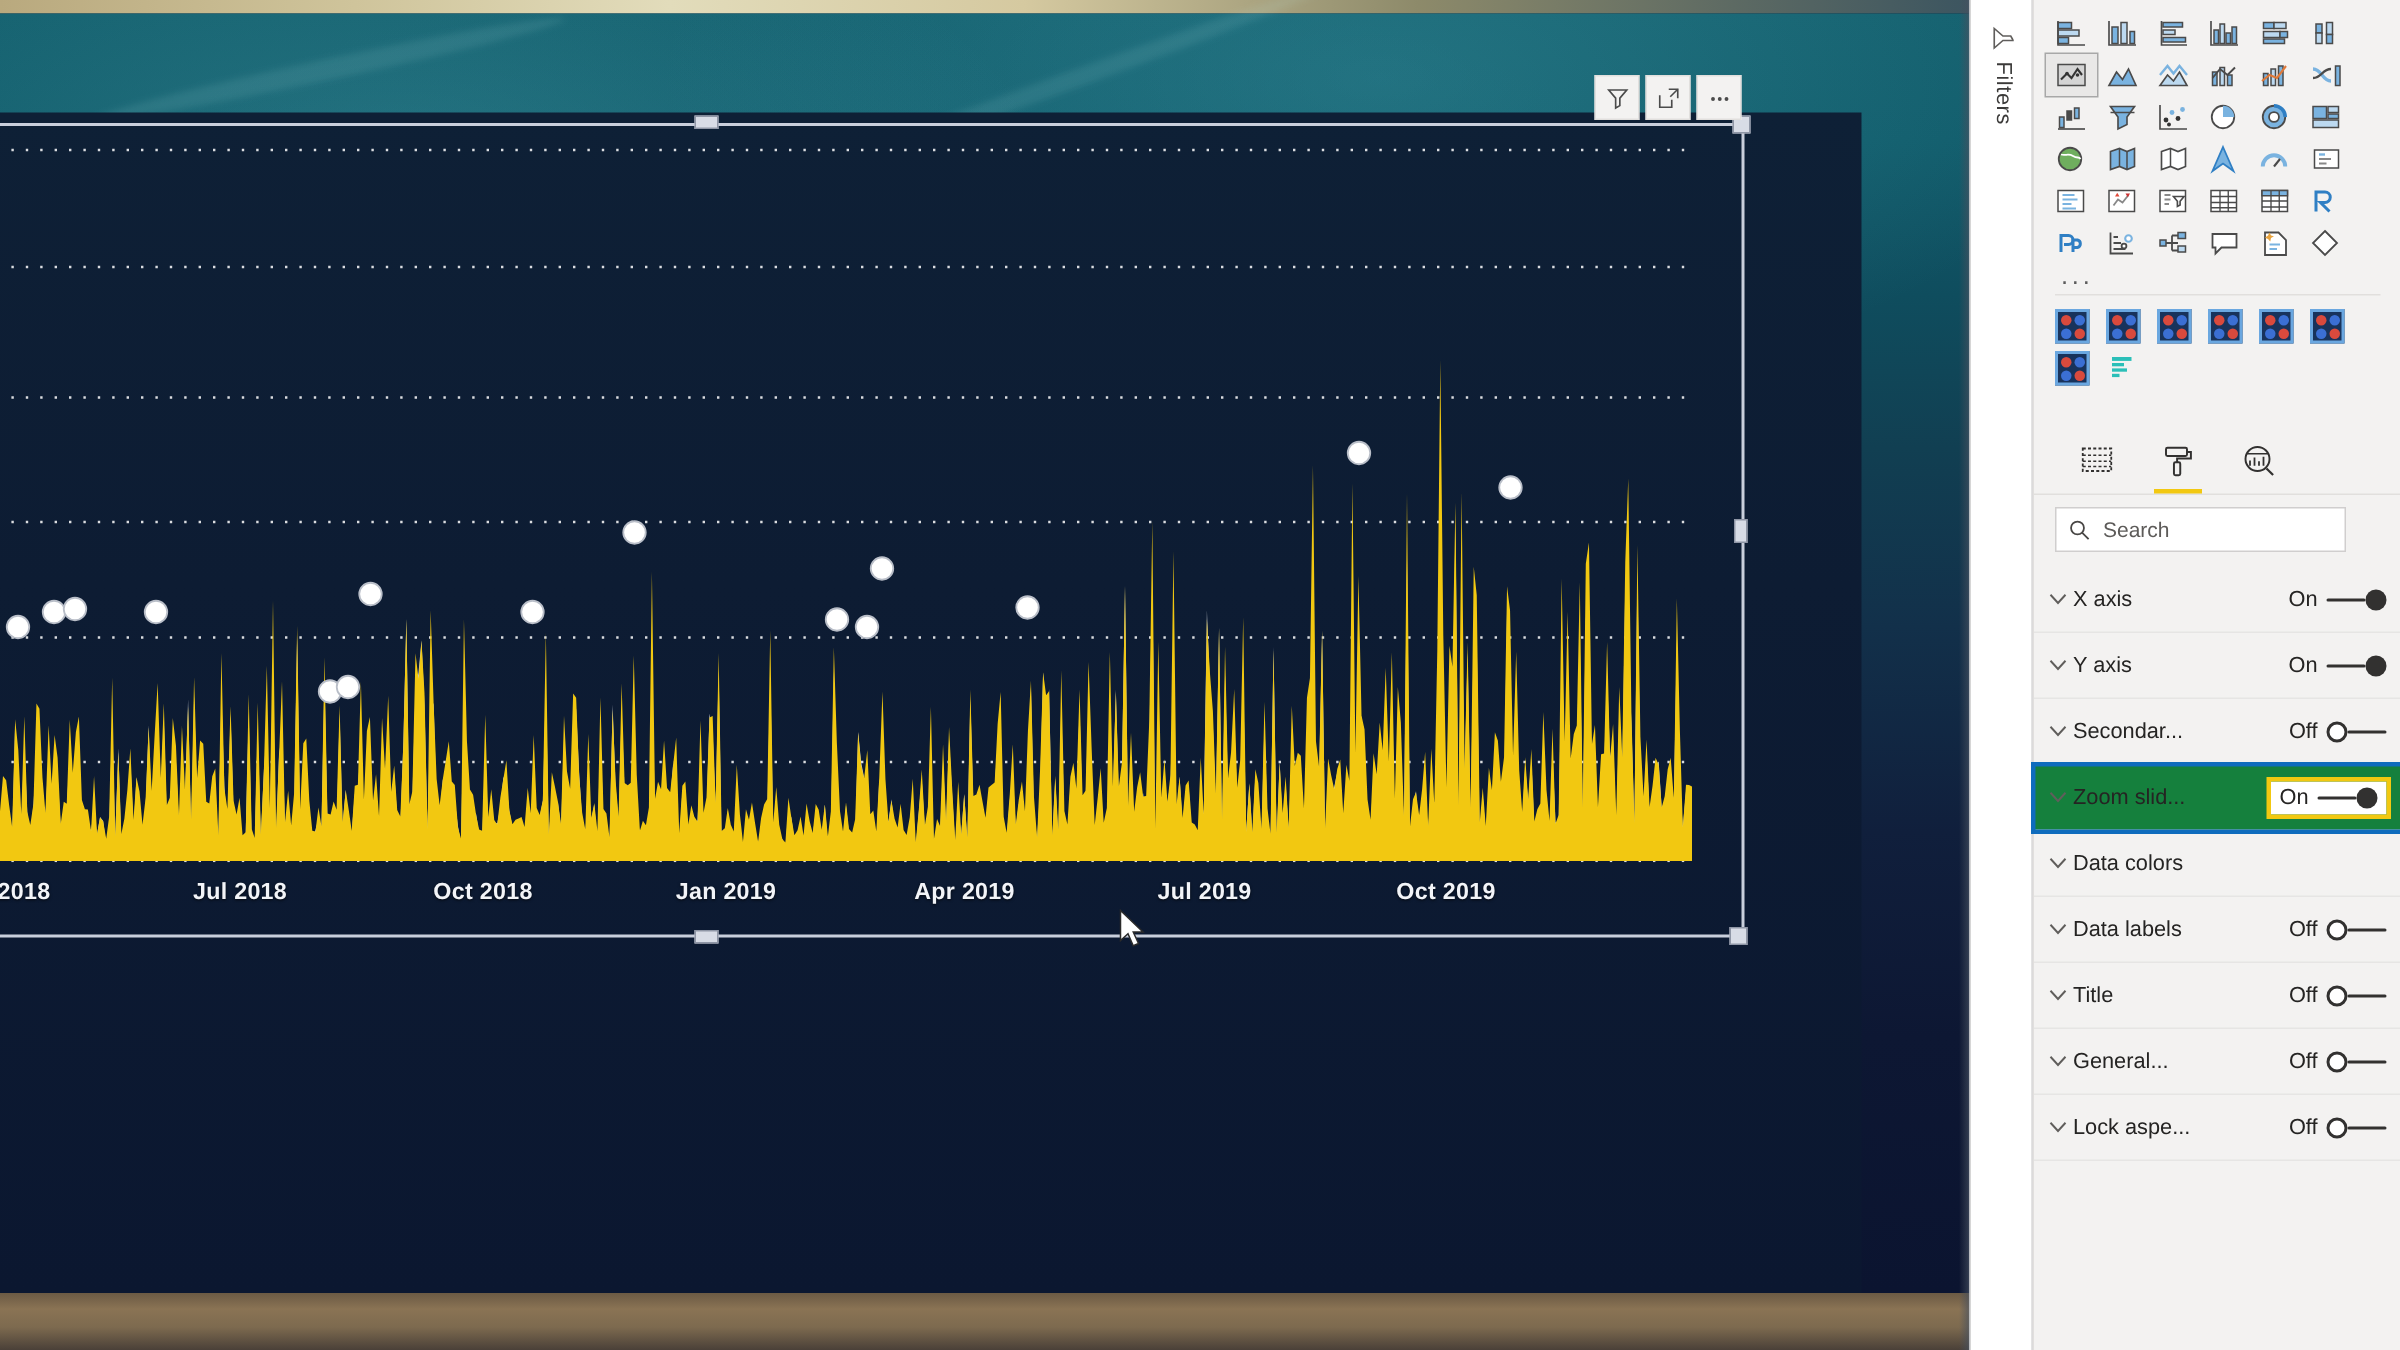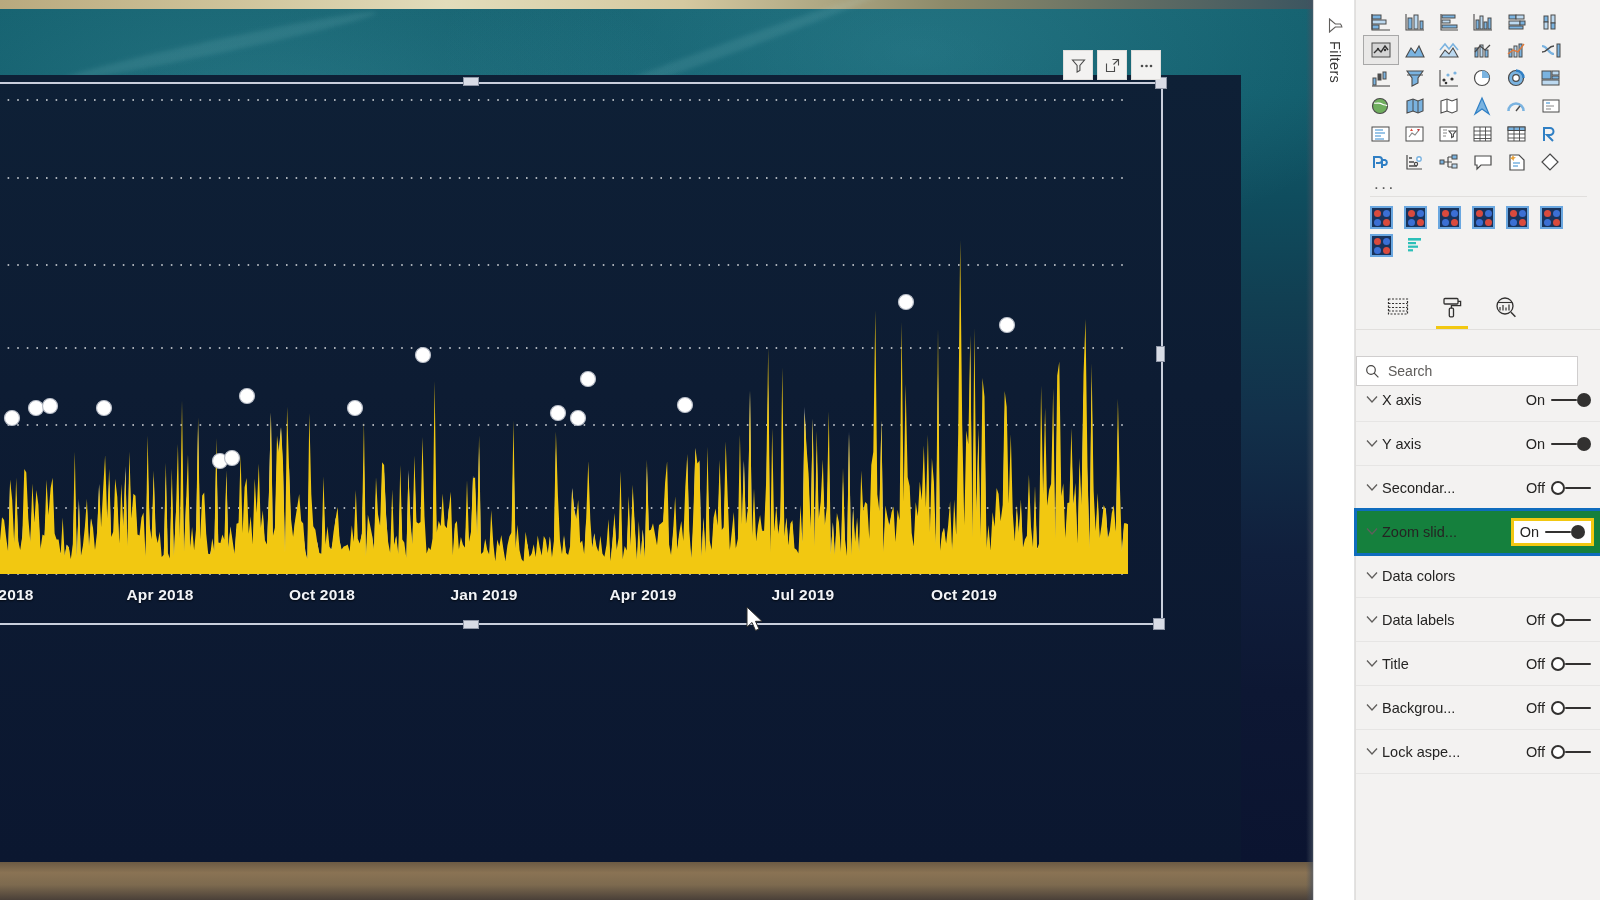--- a/index.html
+++ b/index.html
@@ -131,21 +131,21 @@
     position: absolute; left: 0; top: 292px; width: 245px; height: 38px;
     display: flex; align-items: center; gap: 14px; padding-left: 22px;
     border-bottom: 1px solid #e1dfdd;
   }
   .pane-tab { width: 40px; height: 34px; display: flex; align-items: flex-start; justify-content: center;
               position: relative; padding-top: 2px; }
   .pane-tab.active::after {
     content: ""; position: absolute; left: 4px; right: 4px; bottom: -1px; height: 3px; background: #f2c811;
   }
 
-  .search-wrap { position: absolute; left: 0; top: 356px; width: 222px; padding: 0 0; }
+  .search-wrap { position: absolute; left: 0; top: 338px; width: 222px; padding: 0 14px; }
   .search-box {
     height: 30px; background: #ffffff; border: 1px solid #d0cece;
     display: flex; align-items: center; gap: 8px; padding: 0 8px;
   }
   .search-text { font-size: 14px; color: #5d5b59; }
 
   .fmt-list { position: absolute; left: 0; top: 378px; width: 245px; }
   .fmt-row {
     height: 44px; display: flex; align-items: center; padding: 0 10px 0 6px;
     border-bottom: 1px solid #e6e5e4; position: relative;
@@ -233,21 +233,21 @@
           <circle cx="590" cy="297" r="7.5" fill="#FFFFFF" stroke="#b9bec8" stroke-width="1.2"></circle>
           <circle cx="687" cy="323" r="7.5" fill="#FFFFFF" stroke="#b9bec8" stroke-width="1.2"></circle>
           <circle cx="908" cy="220" r="7.5" fill="#FFFFFF" stroke="#b9bec8" stroke-width="1.2"></circle>
           <circle cx="1009" cy="243" r="7.5" fill="#FFFFFF" stroke="#b9bec8" stroke-width="1.2"></circle>
         </svg>
     </div>
   </div>
 
   <div class="xaxis">
       <div class="xtick" style="left: 16px; transform: translateX(-50%);">2018</div>
-      <div class="xtick" style="left: 160px; transform: translateX(-50%);">Apr 2018</div>
+      <div class="xtick" style="left: 160px; transform: translateX(-50%);">Jul 2018</div>
       <div class="xtick" style="left: 322px; transform: translateX(-50%);">Oct 2018</div>
       <div class="xtick" style="left: 484px; transform: translateX(-50%);">Jan 2019</div>
       <div class="xtick" style="left: 643px; transform: translateX(-50%);">Apr 2019</div>
       <div class="xtick" style="left: 803px; transform: translateX(-50%);">Jul 2019</div>
       <div class="xtick" style="left: 964px; transform: translateX(-50%);">Oct 2019</div>
     </div>
 
   <div class="sel-border sel-top"></div>
   <div class="sel-border sel-right"></div>
   <div class="sel-border sel-bottom"></div>
@@ -733,21 +733,21 @@
               <span class="tg-knob"></span>
             </span>
           </div>
         </div>
         <div class="fmt-row">
           <div class="fmt-chev">
             <svg width="12" height="9" viewBox="0 0 12 9">
               <path d="M1 1.5L6 7l5-5.5" fill="none" stroke="#605e5c" stroke-width="1.3"></path>
             </svg>
           </div>
-          <span class="fmt-label">Backgrou...</span>
+          <span class="fmt-label">General...</span>
           <div class="fmt-toggle">
             <span class="tg-text">Off</span>
             <span class="tg-switch tg-off">
               <span class="tg-track"></span>
               <span class="tg-knob"></span>
             </span>
           </div>
         </div>
         <div class="fmt-row">
           <div class="fmt-chev">

